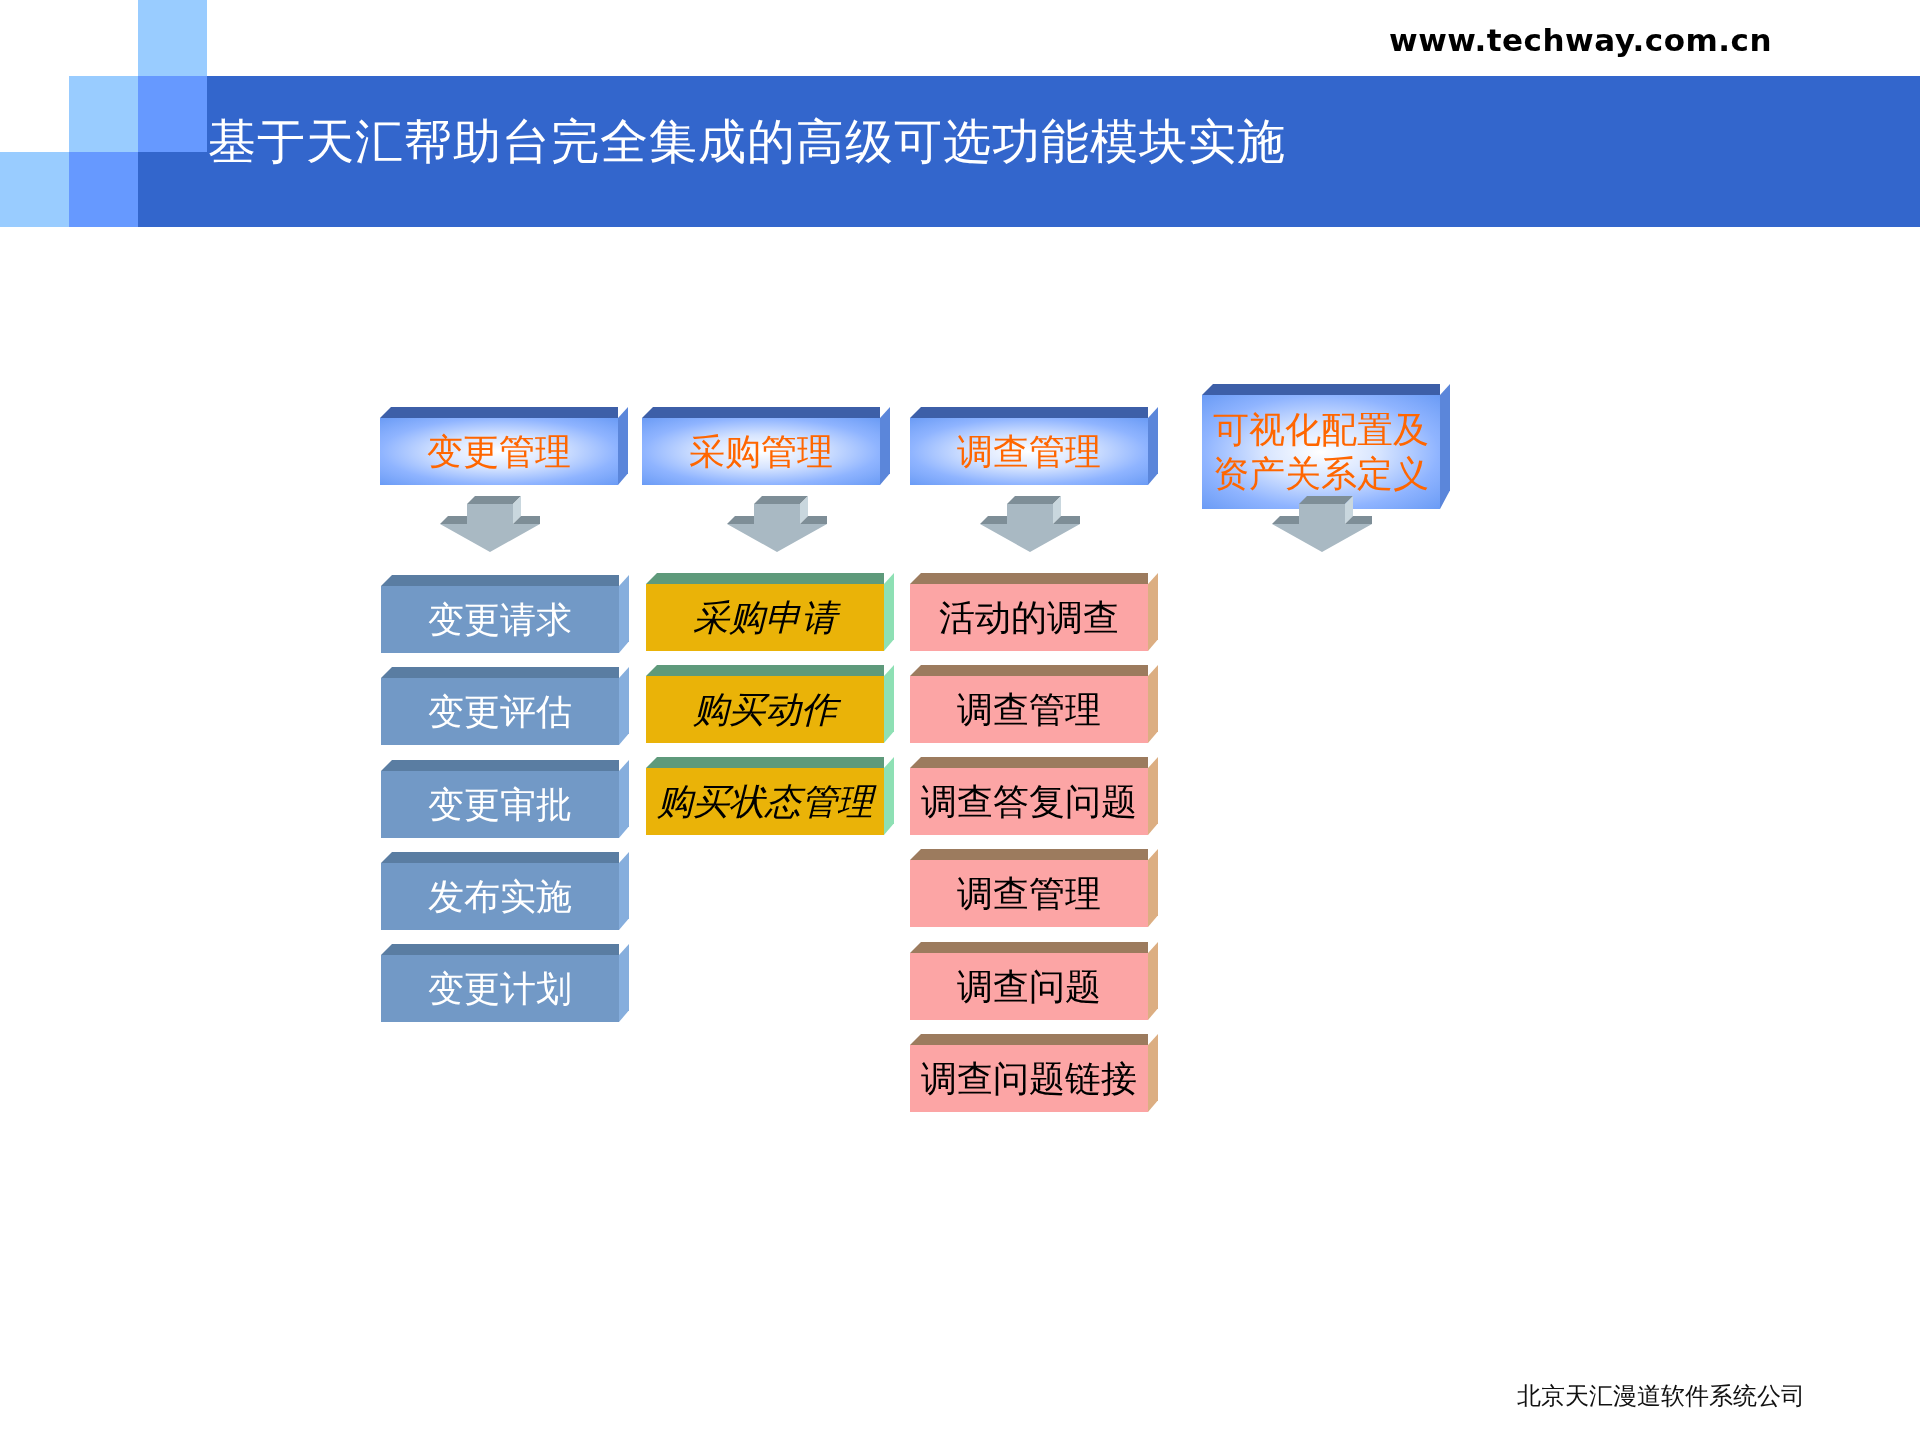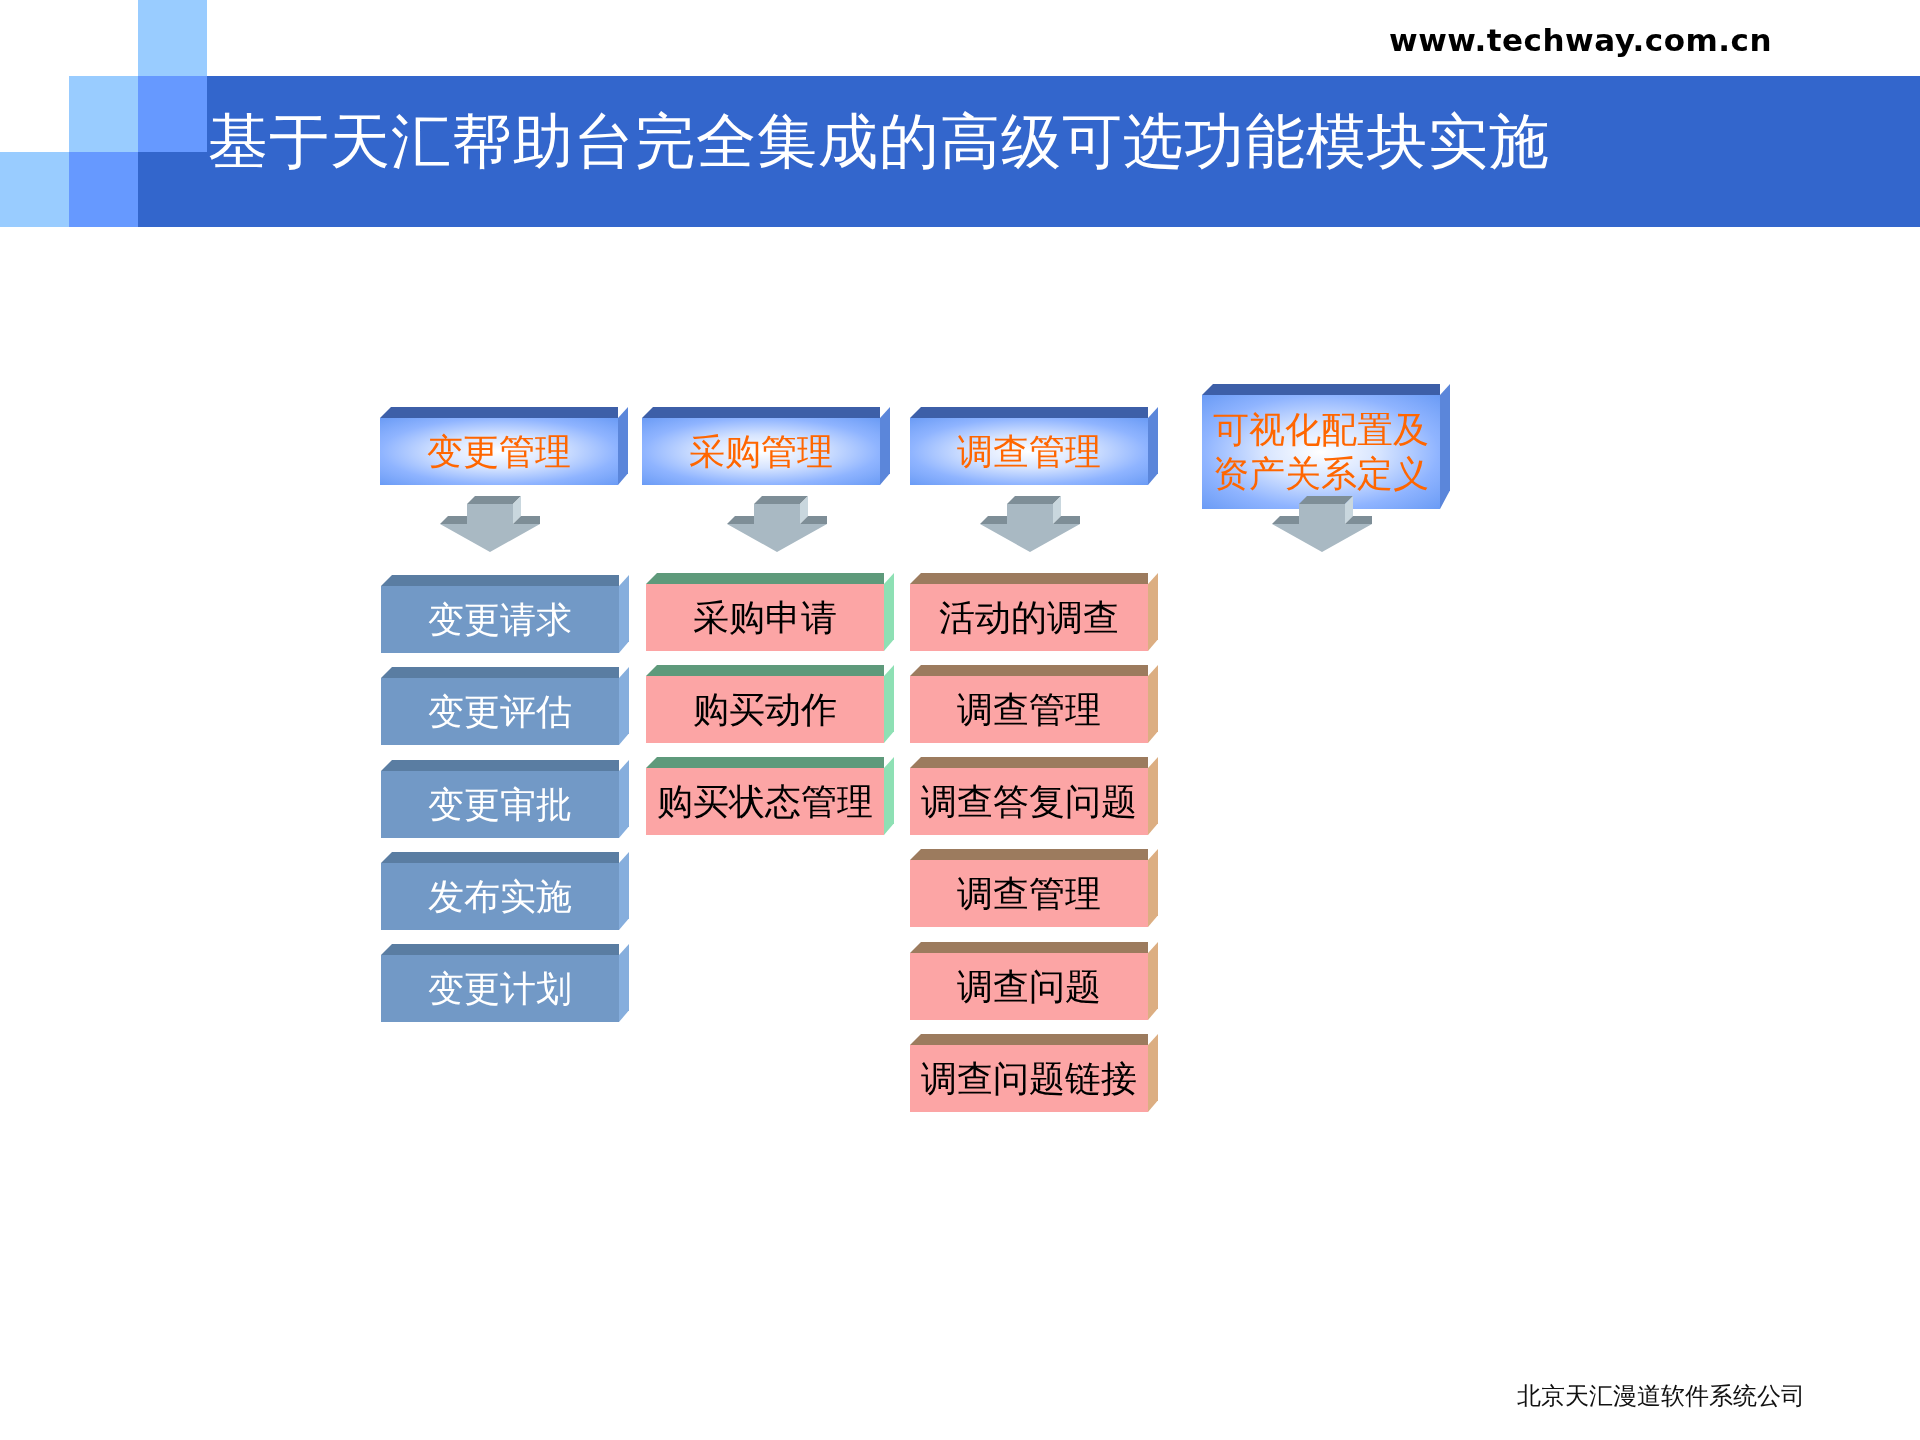--- a/index.html
+++ b/index.html
@@ -1,40 +1,40 @@
 <!DOCTYPE html>
 <html><head>
 <meta charset="utf-8">
 <style>
   html, body { margin:0; padding:0; }
   body { width:1920px; height:1440px; position:relative; background:#ffffff; overflow:hidden;
          font-family: "DejaVu Serif", "Liberation Serif", serif; }
   .sq { position:absolute; width:69px; }
   .band { position:absolute; left:138px; top:76px; width:1782px; height:151px; background:#3366CC; }
-  .title { position:absolute; left:208px; top:96px; height:90px; line-height:90px; font-size:60px; color:#ffffff; white-space:nowrap; letter-spacing:1px; }
+  .title { position:absolute; left:208px; top:96px; height:90px; line-height:90px; font-size:48px; color:#ffffff; white-space:nowrap; letter-spacing:1px; }
   .url { position:absolute; right:148px; top:22px; font-family:"DejaVu Sans","Liberation Sans",sans-serif; font-weight:bold; font-size:31px; color:#000; letter-spacing:0.5px; }
   .footer { position:absolute; left:1517px; top:1380px; font-size:24px; color:#111; white-space:nowrap; }
 
   .box { position:absolute; width:238px; height:67px; }
   .box .top { position:absolute; left:0; top:-11px; width:238px; height:11px; }
   .box .side { position:absolute; left:238px; top:-11px; width:10px; height:78px; }
   .box .face { position:absolute; left:0; top:0; width:238px; height:67px; display:flex; align-items:center; justify-content:center; text-align:center; font-size:36px; line-height:44px; white-space:nowrap; }
   .box.tall { height:114px; }
   .box.tall .face { height:114px;align-items:center; }
   .box.tall .side { height:125px; }
 
   .hdr .face { background: radial-gradient(ellipse at center, #ffffff 0%, #d6e4ff 35%, #8fb4ff 70%, #6a9bf5 100%); color:#FF6600; }
   .hdr .top { background:#3D5FA8; clip-path: polygon(11px 0, 100% 0, 238px 100%, 0 100%); }
   .hdr .side { background:#5B86DA; clip-path: polygon(0 11px, 100% 0, 100% 85%, 0 100%); }
 
   .blue .face { background:#7299C6; color:#ffffff; }
   .blue .top { background:#5A7DA2; clip-path: polygon(11px 0, 100% 0, 238px 100%, 0 100%); }
   .blue .side { background:#86AEDD; clip-path: polygon(0 11px, 100% 0, 100% 85%, 0 100%); }
 
-  .green .face { background:#fca5a5; color:#000000; }
+  .green .face { background:#eab308; color:#000000;font-style:italic; }
   .green .top { background:#5E9A7B; clip-path: polygon(11px 0, 100% 0, 238px 100%, 0 100%); }
   .green .side { background:#8EE0B4; clip-path: polygon(0 11px, 100% 0, 100% 85%, 0 100%); }
 
   .brown .face { background:#fca5a5; color:#000000; }
   .brown .top { background:#9C7B5E; clip-path: polygon(11px 0, 100% 0, 238px 100%, 0 100%); }
   .brown .side { background:#DCAE82; clip-path: polygon(0 11px, 100% 0, 100% 85%, 0 100%); }
 
   .arrow { position:absolute; width:100px; height:62px; }
 </style>
 </head>

